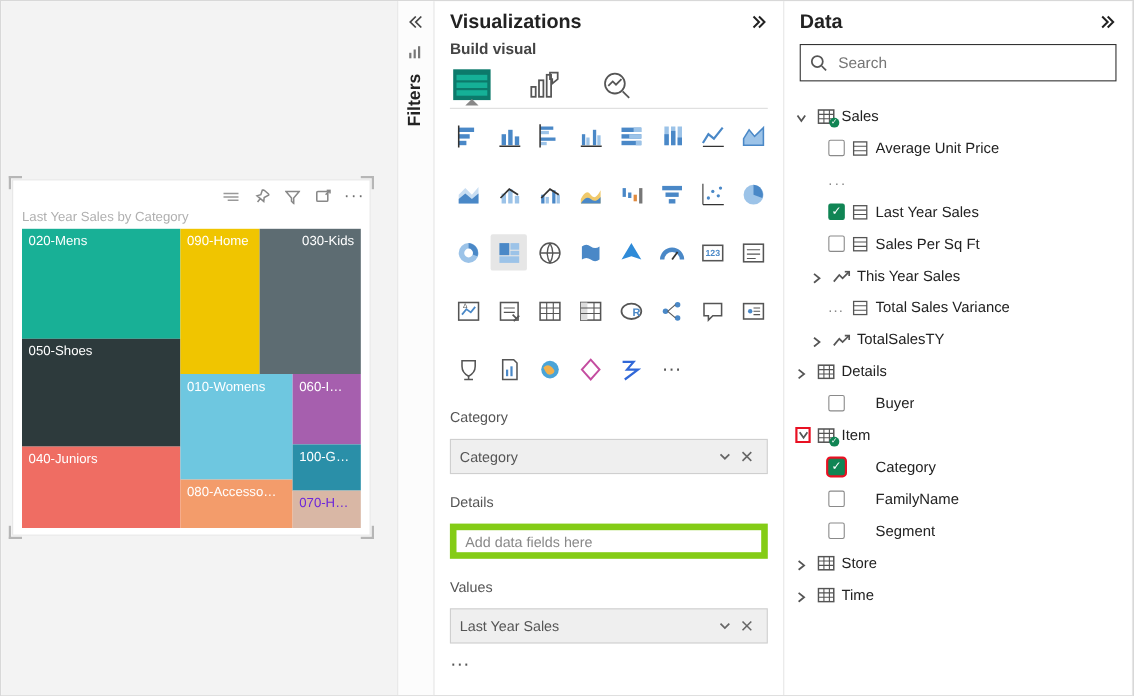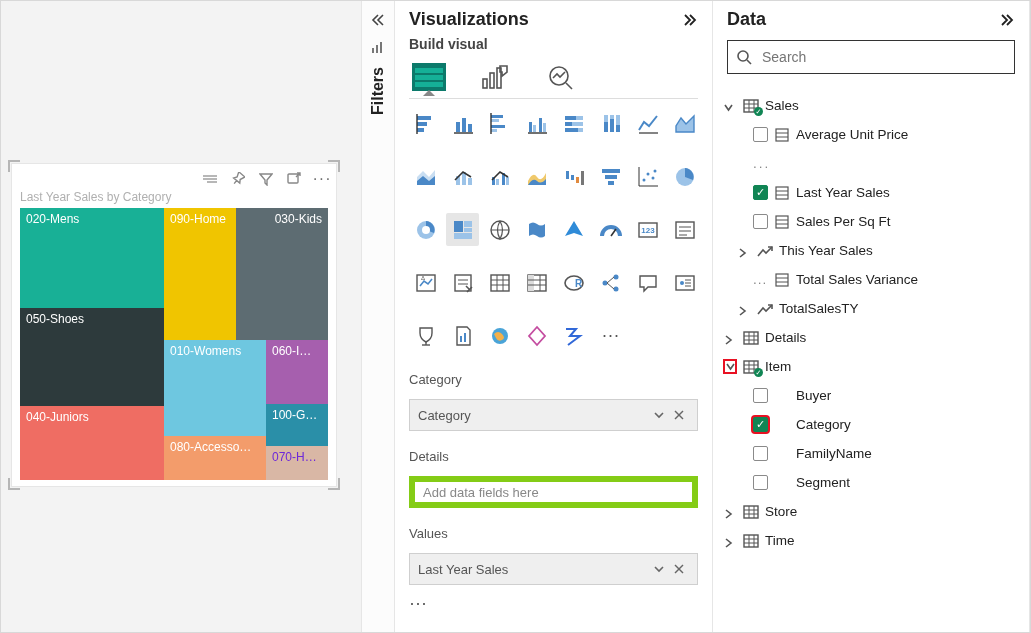--- a/index.html
+++ b/index.html
@@ -725,44 +725,44 @@
               <rect x="1" y="1" width="14" height="12" fill="none" stroke="#555" stroke-width="1.4"></rect>
               <line x1="1" y1="5" x2="15" y2="5" stroke="#555"></line>
               <line x1="1" y1="9" x2="15" y2="9" stroke="#555"></line>
               <line x1="6" y1="1" x2="6" y2="13" stroke="#555"></line>
               <line x1="11" y1="1" x2="11" y2="13" stroke="#555"></line>
             </svg>
           </span>
         <span class="label">Details</span>
       </div>
 
+      <div class="tree-row indent3">
+        <span class="cb"></span>
+        <span class="ticon"></span>
+        <span class="label">Buyer</span>
+      </div>
       <div class="tree-row indent1">
         <span class="exp highlight-red" style="padding:2px">
             <svg width="11" height="11" viewBox="0 0 11 11">
               <path d="M2 3 L5.5 8 L9 3" fill="none" stroke="#555" stroke-width="1.6"></path>
             </svg>
           </span>
         <span class="ticon" style="position:relative">
             <svg width="16" height="14" viewBox="0 0 16 14">
               <rect x="1" y="1" width="14" height="12" fill="none" stroke="#555" stroke-width="1.4"></rect>
               <line x1="1" y1="5" x2="15" y2="5" stroke="#555"></line>
               <line x1="1" y1="9" x2="15" y2="9" stroke="#555"></line>
               <line x1="6" y1="1" x2="6" y2="13" stroke="#555"></line>
               <line x1="11" y1="1" x2="11" y2="13" stroke="#555"></line>
             </svg>
             <span style="position:absolute;right:-3px;bottom:-3px;width:9px;height:9px;border-radius:50%;background:#108554;color:#fff;font-size:7px;line-height:9px;text-align:center;">✓</span>
           </span>
         <span class="label">Item</span>
       </div>
       <div class="tree-row indent3">
-        <span class="cb"></span>
-        <span class="ticon"></span>
-        <span class="label">Buyer</span>
-      </div>
-      <div class="tree-row indent3">
         <span class="cb checked highlight-red"></span>
         <span class="ticon"></span>
         <span class="label">Category</span>
       </div>
       <div class="tree-row indent3">
         <span class="cb"></span>
         <span class="ticon"></span>
         <span class="label">FamilyName</span>
       </div>
       <div class="tree-row indent3">

